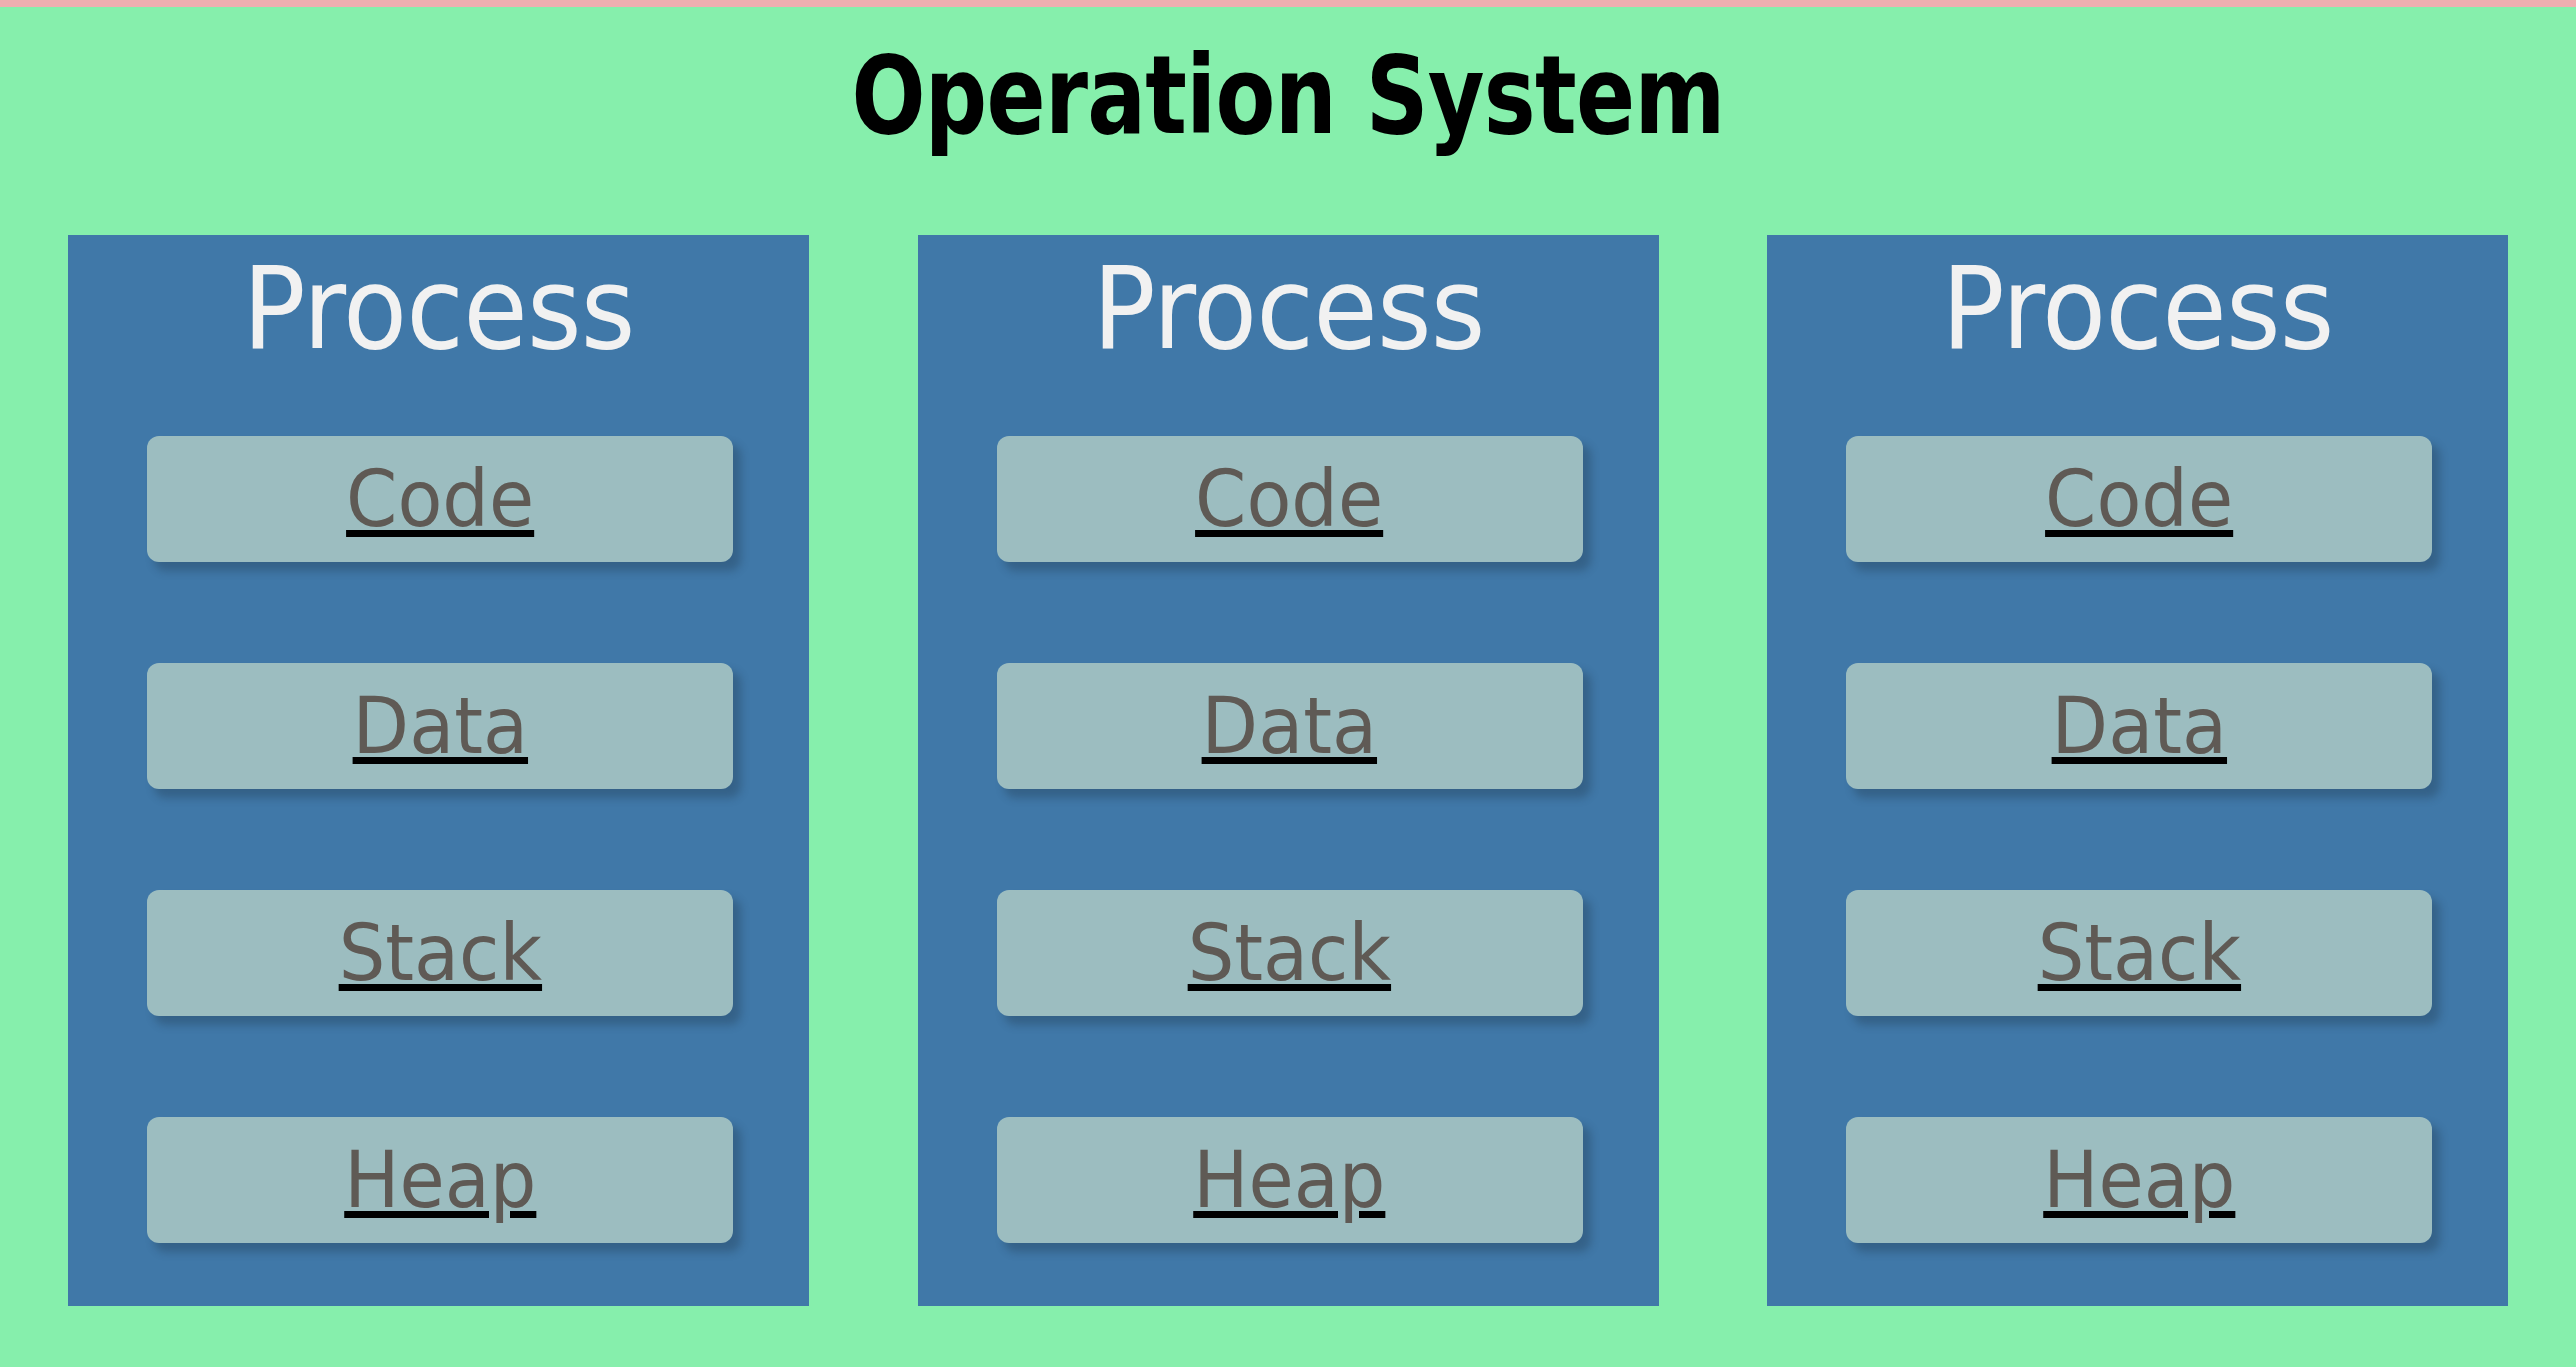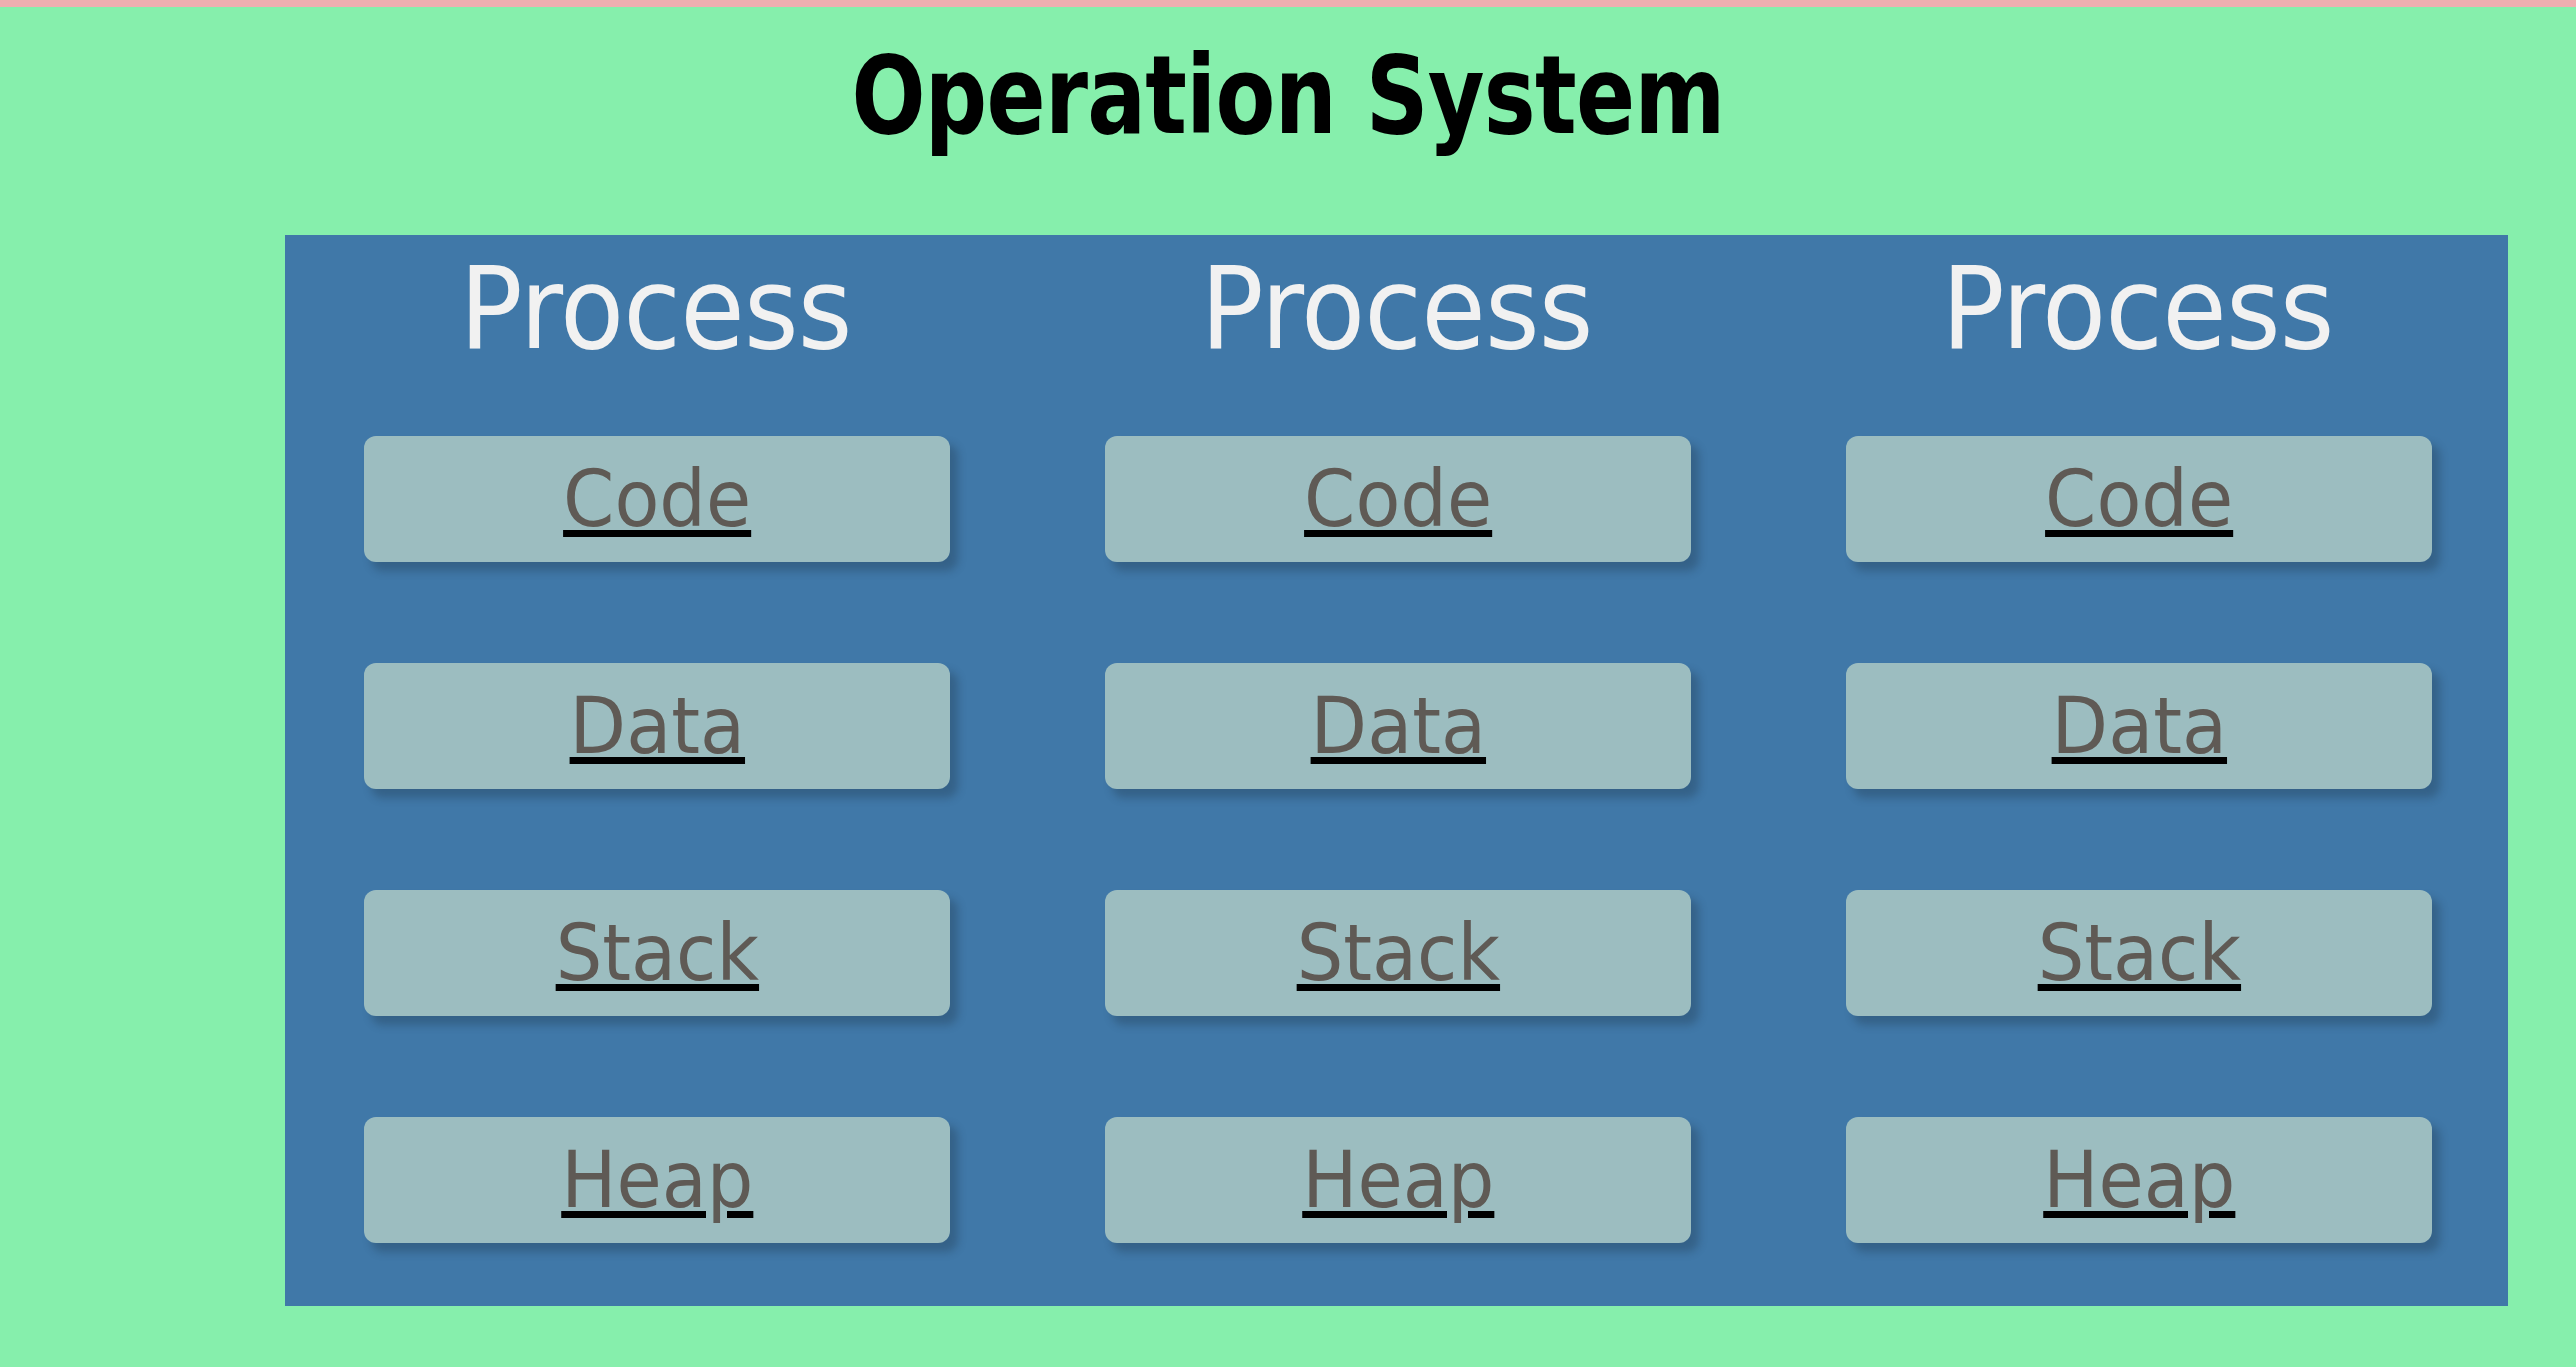--- a/index.html
+++ b/index.html
@@ -41,21 +41,21 @@
   }
 
   
   #process-row {
     position: absolute;
     left: 68px;
     top: 228px;
     width: 2440px;
     height: 1071px;
     display: flex;
-    justify-content: flex-end;
+    justify-content: space-between;
   }
 
   .process-box {
     position: relative;
     width: 741px;
     height: 1071px;
     background: #4078a8;
     box-sizing: border-box;
   }
 

